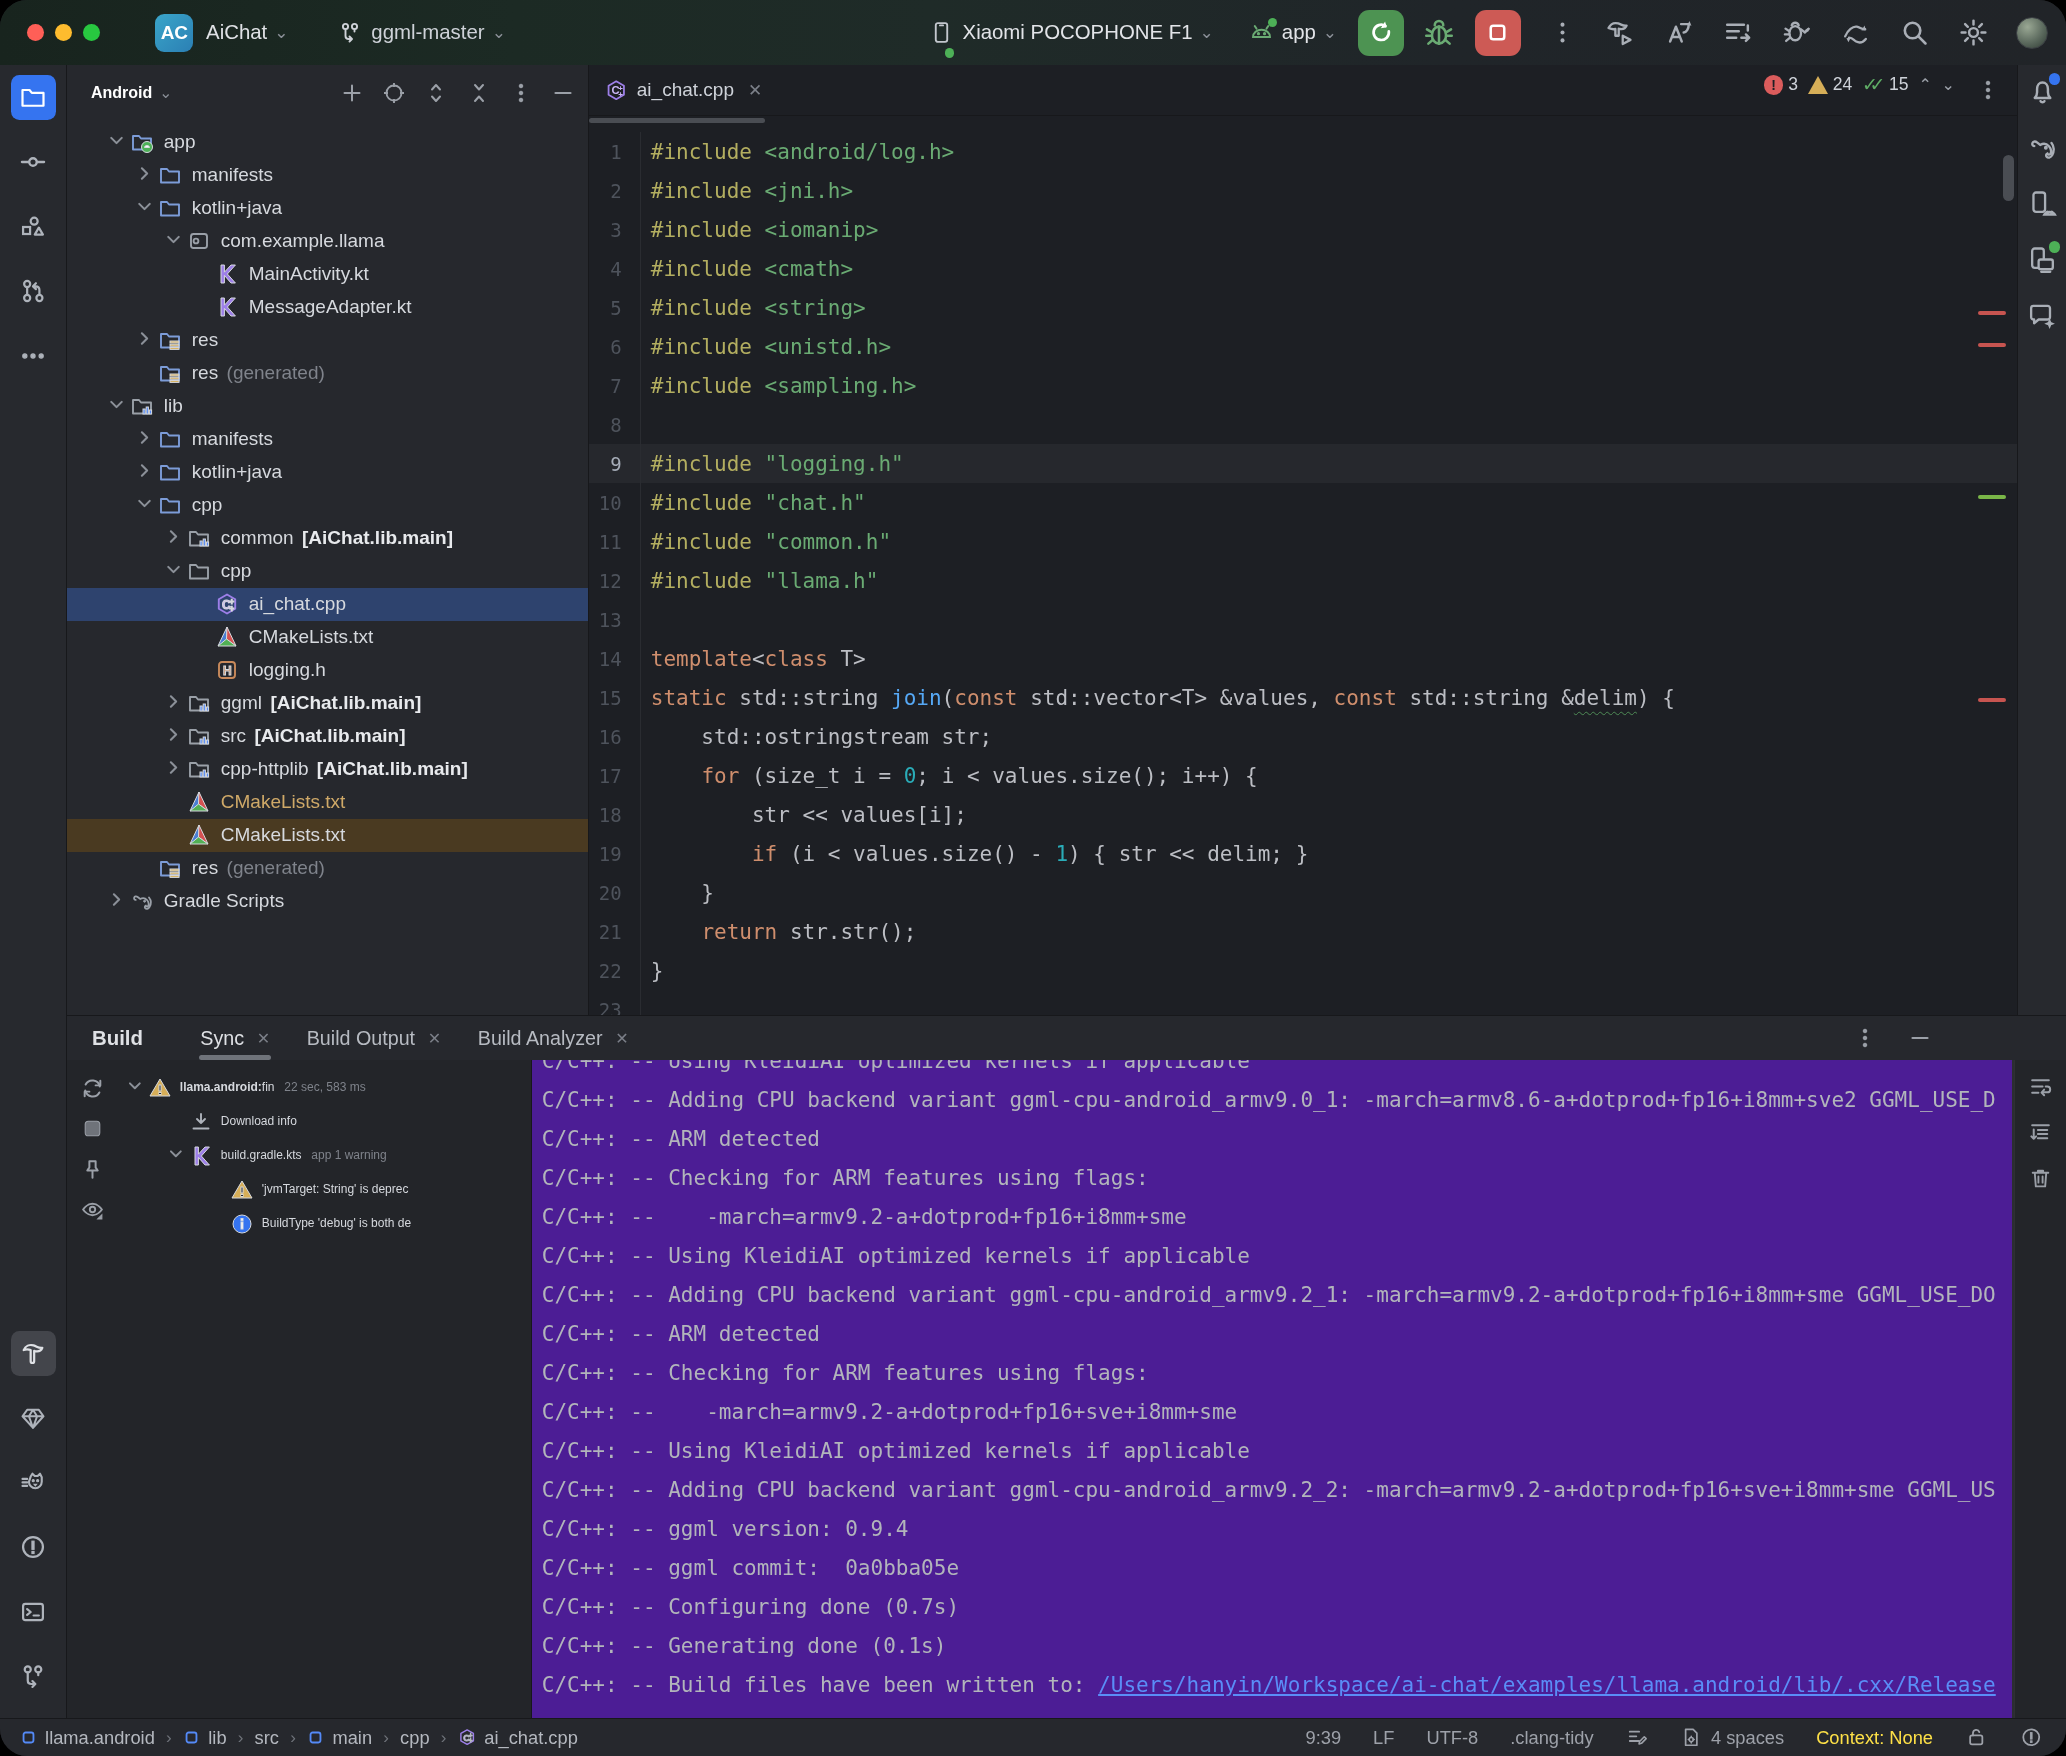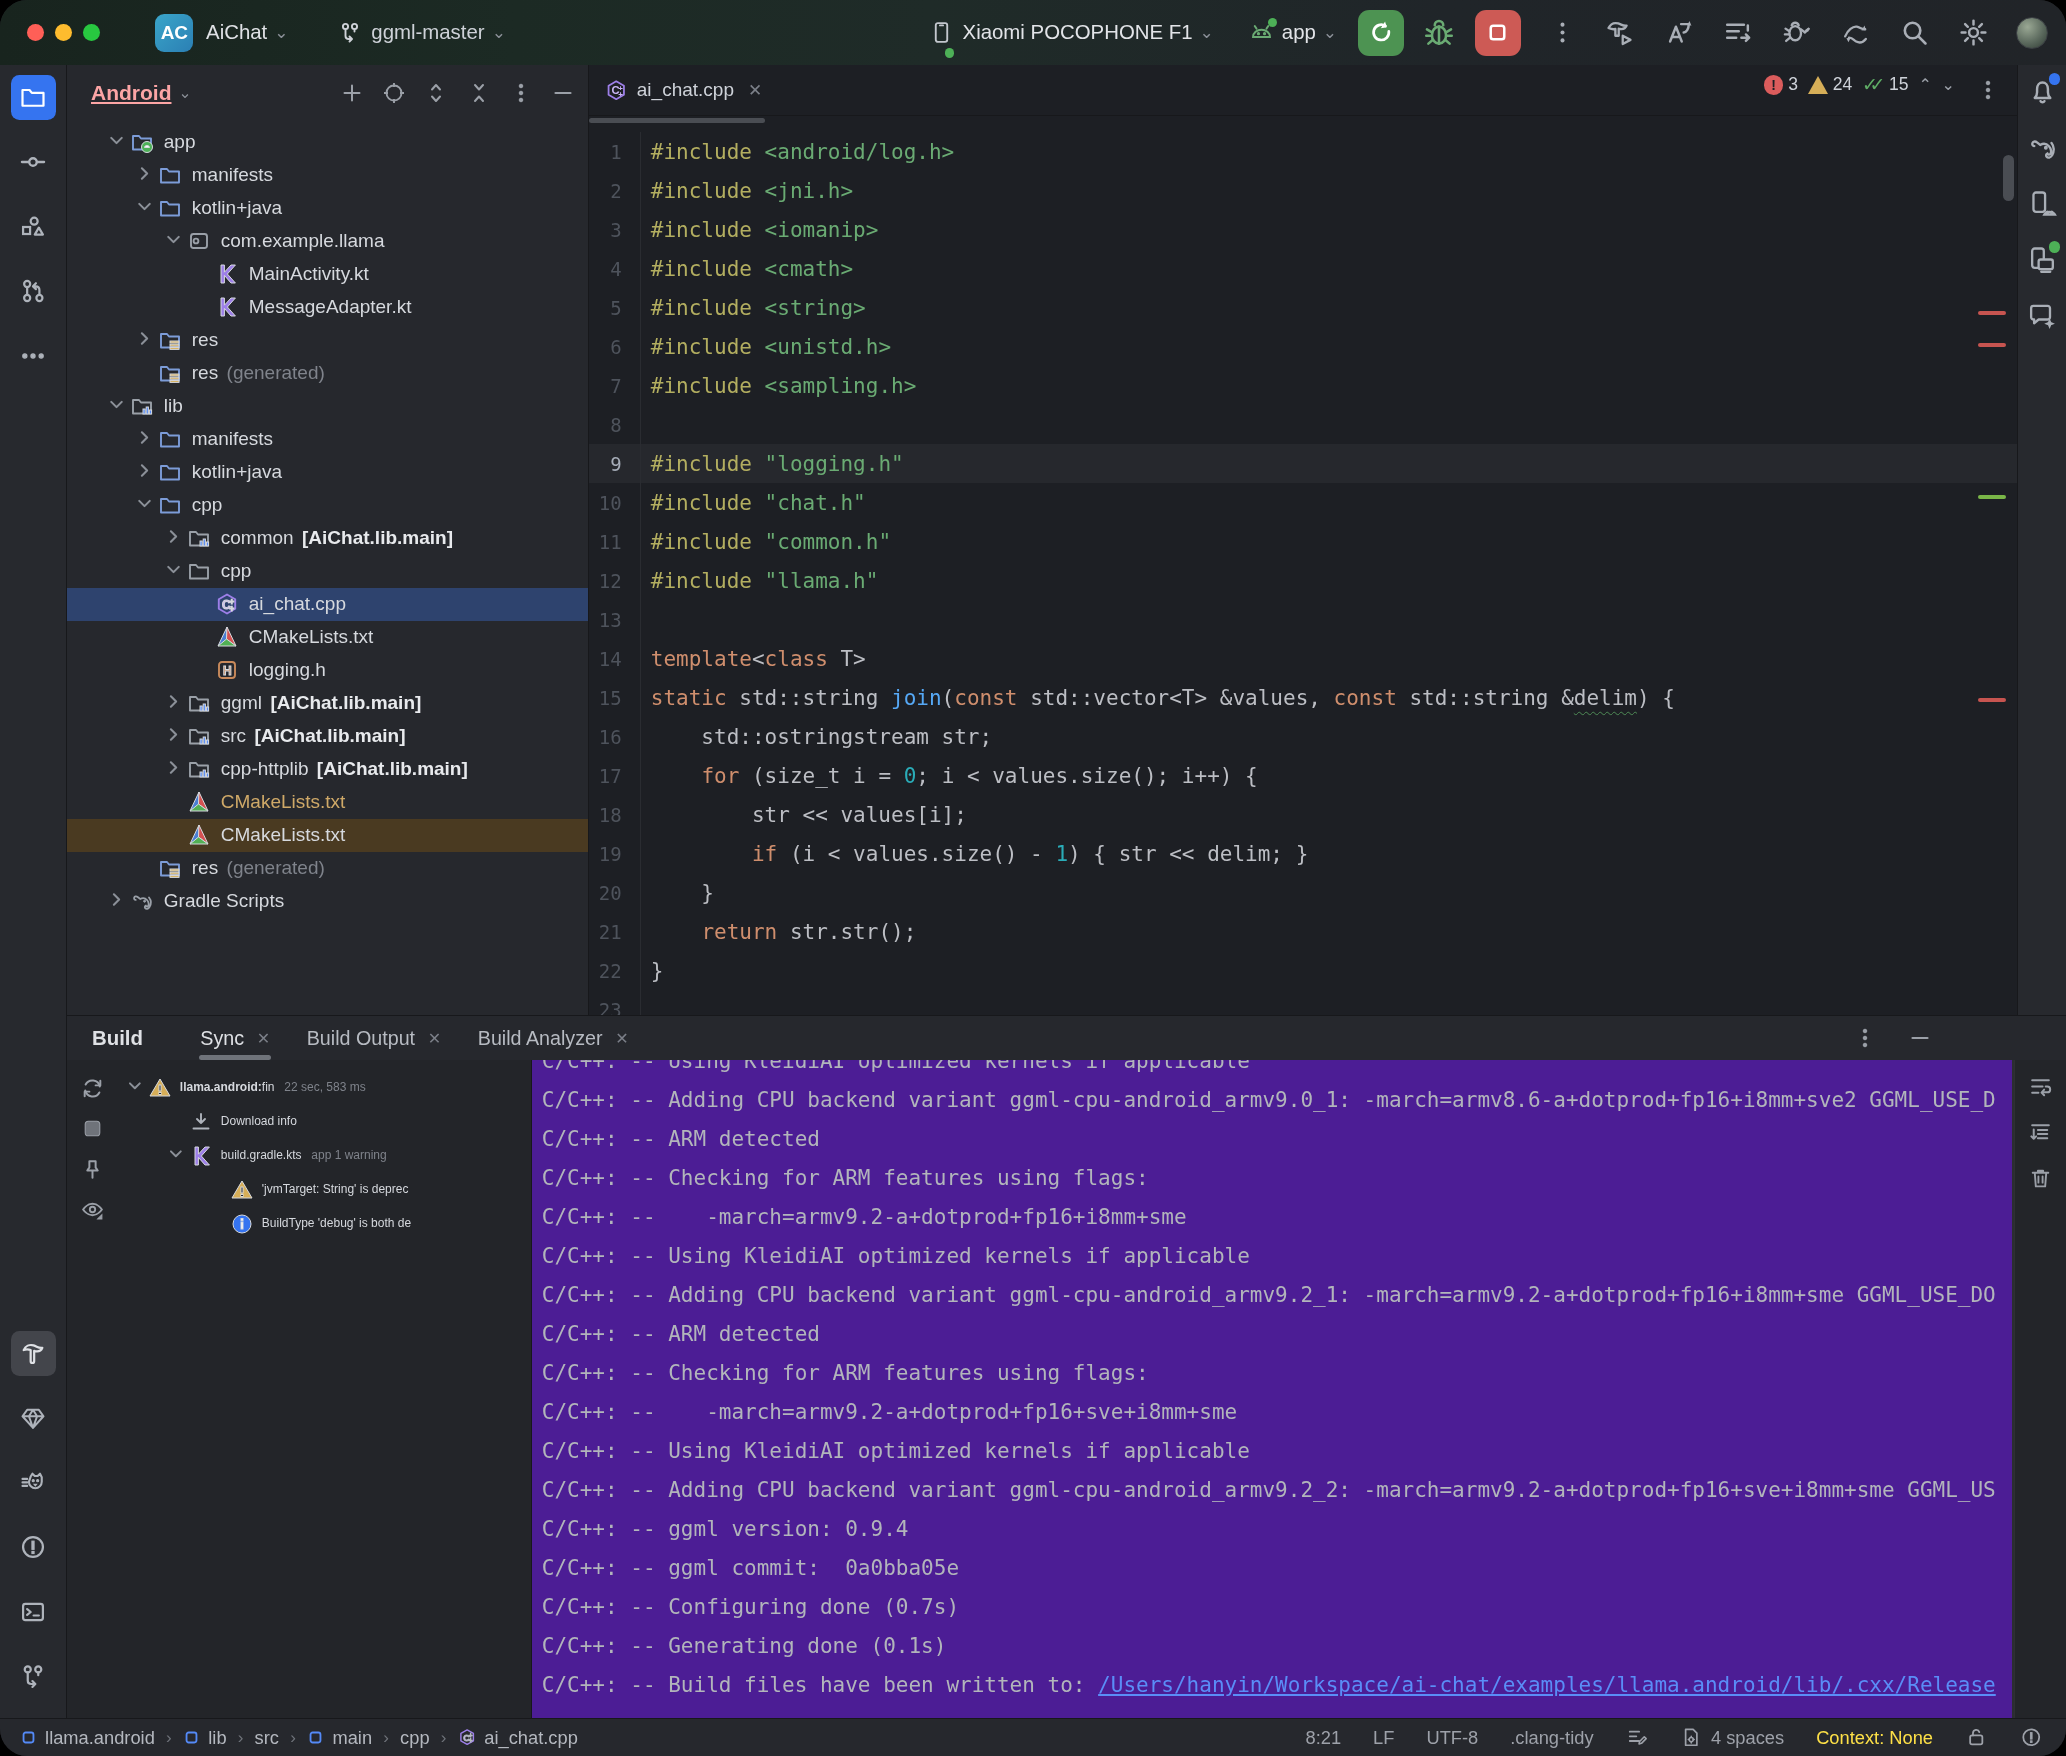--- a/index.html
+++ b/index.html
@@ -39,21 +39,21 @@
   .actbtn.active-blue { background:#3574f0; color:#fff; }
   .actbtn.active-gray { background:#43454b; color:#dfe1e5; }
   .act-spacer{ flex:1; }
 
   #centercol { flex:1; display:flex; flex-direction:column; }
   #upper { height:950px; display:flex; }
 
   
   #project { width:522px; background:#26282d; border-right:0.7px solid #17181b; overflow:hidden; }
   .proj-head { height:55px; display:flex; align-items:center; padding:0 12.7px 0 24px; }
-  .proj-title { color:#fca5a5; font-size:21px; font-weight:bold;text-decoration:underline; }
+  .proj-title { color:#ffffff; font-size:16px; font-weight:bold; }
   .proj-head .chev-s{ font-size:15.5px; }
   .ph-icons { margin-left:auto; display:flex; align-items:center; gap:18.3px; color:#9ba0a8; }
   .ph-icons .ic{ width:24px; height:24px; }
   .tree { padding-top:5.6px; }
   .trow { height:33px; display:flex; align-items:center; font-size:19px; color:#d6d9de; white-space:nowrap; }
   .trow .chev { width:24px; height:24px; color:#8b9098; flex:0 0 24px; }
   .trow .chev.down svg{ transform:rotate(90deg); }
   .trow .ticon { width:24px; height:24px; margin-right:9.8px; flex:0 0 24px; }
   .trow.selected { background:#2e436e; }
   .trow.hl-amber { background:#4a3a21; }
@@ -1180,21 +1180,21 @@
         </span>
         <span class="crumb-sep">›</span>
         <span class="crumb">
           <svg class="ic " width="18.3" height="18.3" viewBox="0 0 26 26">
             <use href="#i-cpp"></use>
           </svg>
           <span>ai_chat.cpp</span>
         </span>
       </div>
     <div class="sb-right">
-      <span>8:21</span>
+      <span>9:39</span>
       <span>LF</span>
       <span>UTF-8</span>
       <span>.clang-tidy</span>
       <svg class="ic" viewBox="0 0 32 32" width="22.5" height="22.5">
           <use href="#i-formatter"></use>
         </svg>
       <span class="sb-pair">
         <svg class="ic" viewBox="0 0 32 32" width="22.5" height="22.5">
             <use href="#i-filegear"></use>
           </svg>

